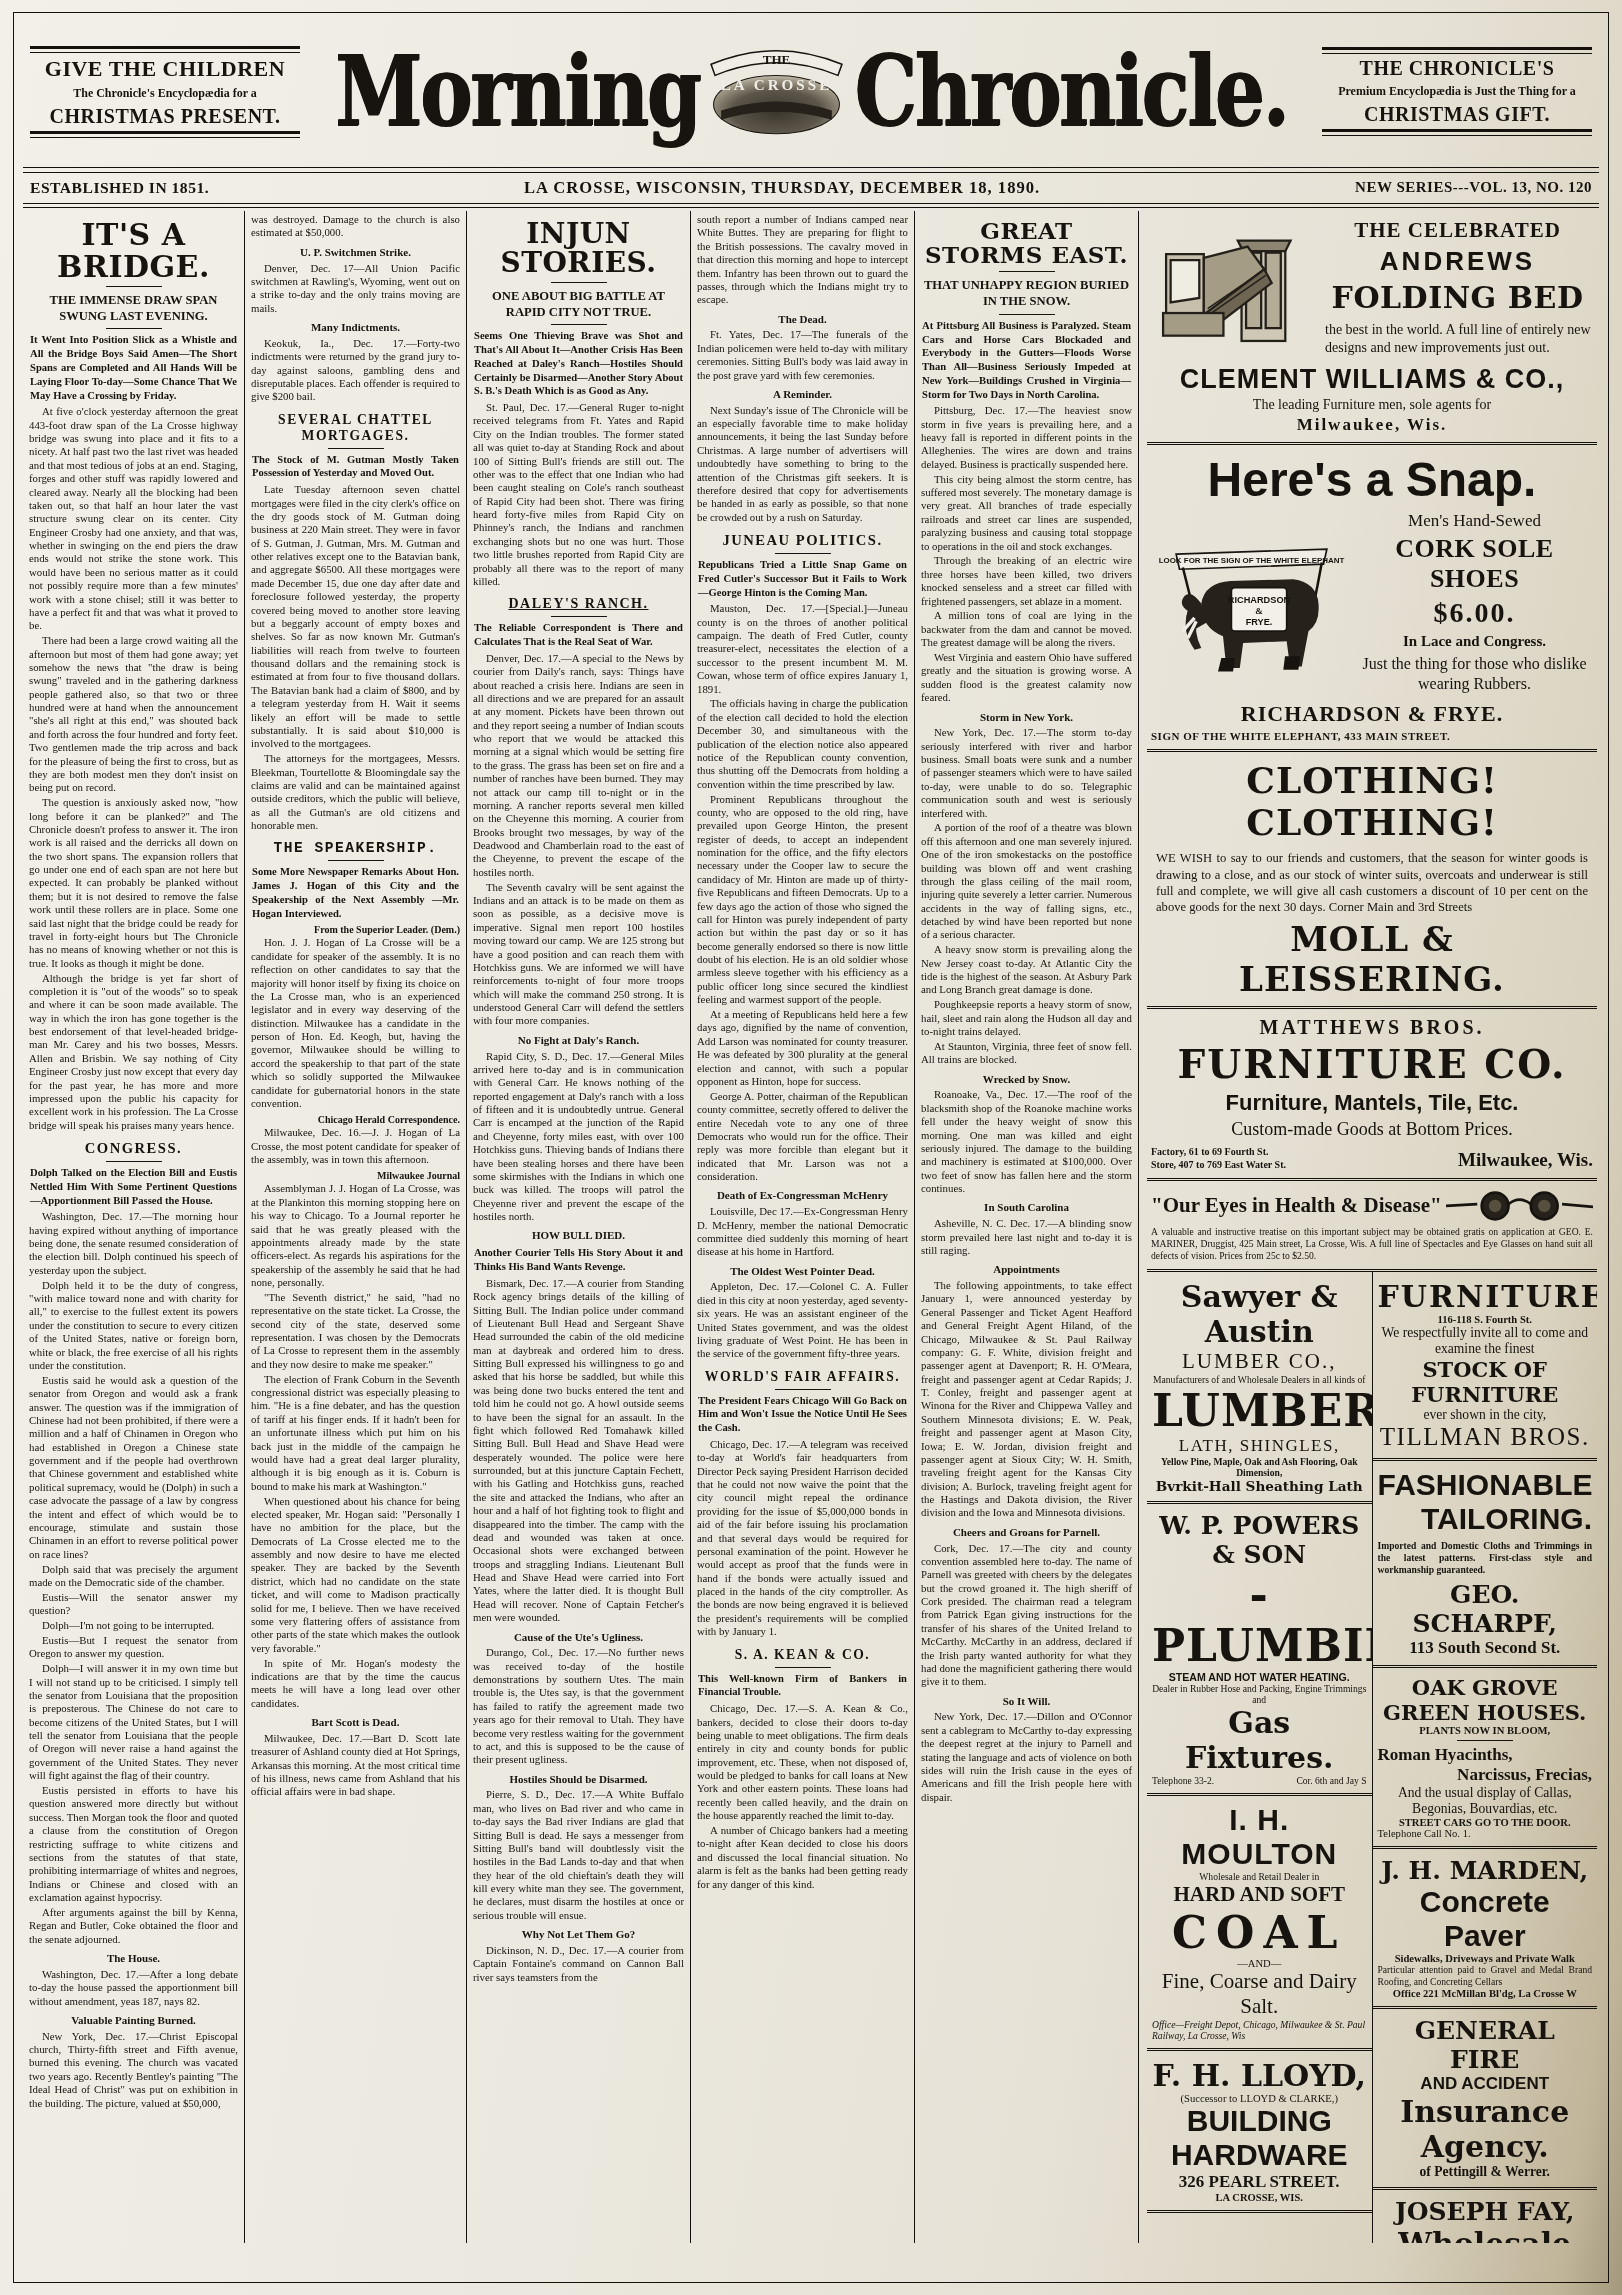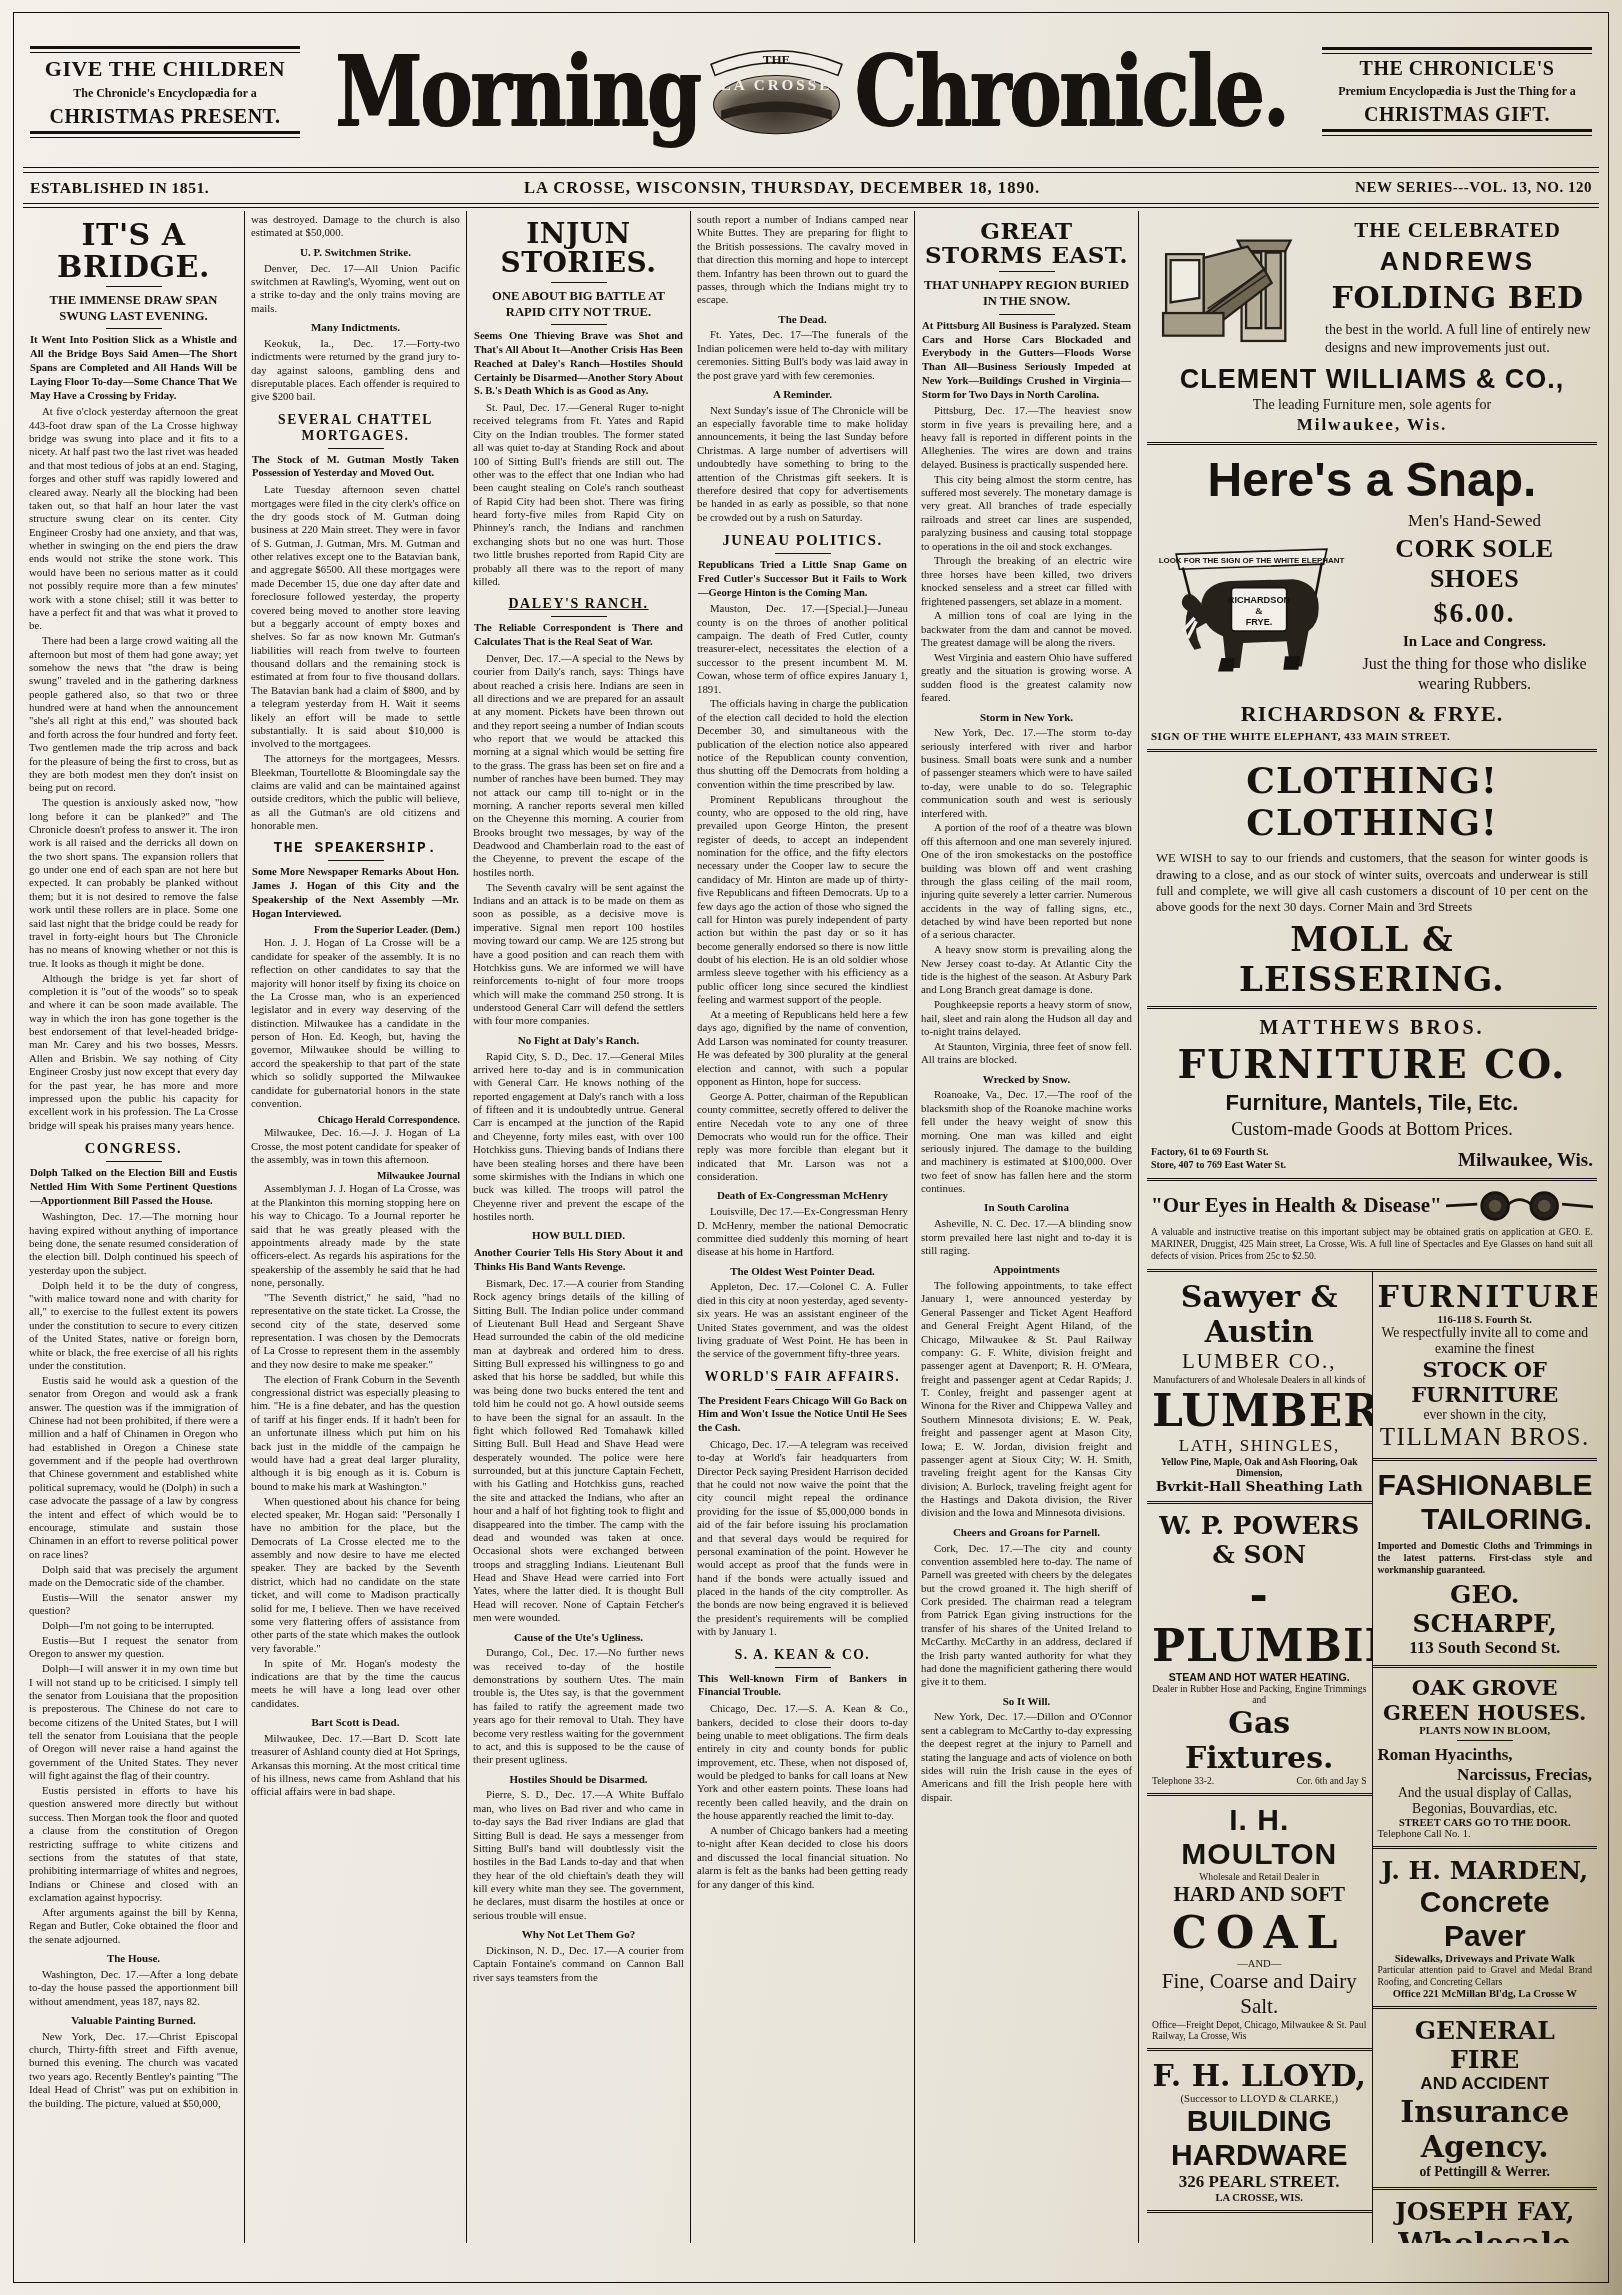--- a/index.html
+++ b/index.html
@@ -419,21 +419,21 @@
               <span>Cor. 6th and Jay S</span>
             </div>
           </div>
           <div class="sad">
             <div class="sans t64" style="font-weight:bold;letter-spacing:1px;">I. H. MOULTON</div>
             <div class="t19">Wholesale and Retail Dealer in</div>
             <div class="t44" style="font-weight:bold;">HARD AND SOFT</div>
             <div class="big-serif huge" style="letter-spacing:9px;">COAL</div>
             <div class="t22">—AND—</div>
             <div class="t44">Fine, Coarse and Dairy Salt.</div>
-            <div class="t19" style="text-align:left;">Office—Freight Depot, Chicago, Milwaukee &amp; St. Paul Railway, La Crosse, Wis</div>
+            <div class="t19" style="text-align:left;font-style:italic;">Office—Freight Depot, Chicago, Milwaukee &amp; St. Paul Railway, La Crosse, Wis</div>
           </div>
           <div class="sad">
             <div class="big-serif t64">F. H. LLOYD,</div>
             <div class="t22">(Successor to LLOYD &amp; CLARKE,)</div>
             <div class="sans t64" style="font-weight:bold;">BUILDING</div>
             <div class="sans t64" style="font-weight:bold;">HARDWARE</div>
             <div class="t36" style="font-weight:bold;">326 PEARL STREET.</div>
             <div class="t22" style="font-weight:bold;">LA CROSSE, WIS.</div>
 
           </div>

